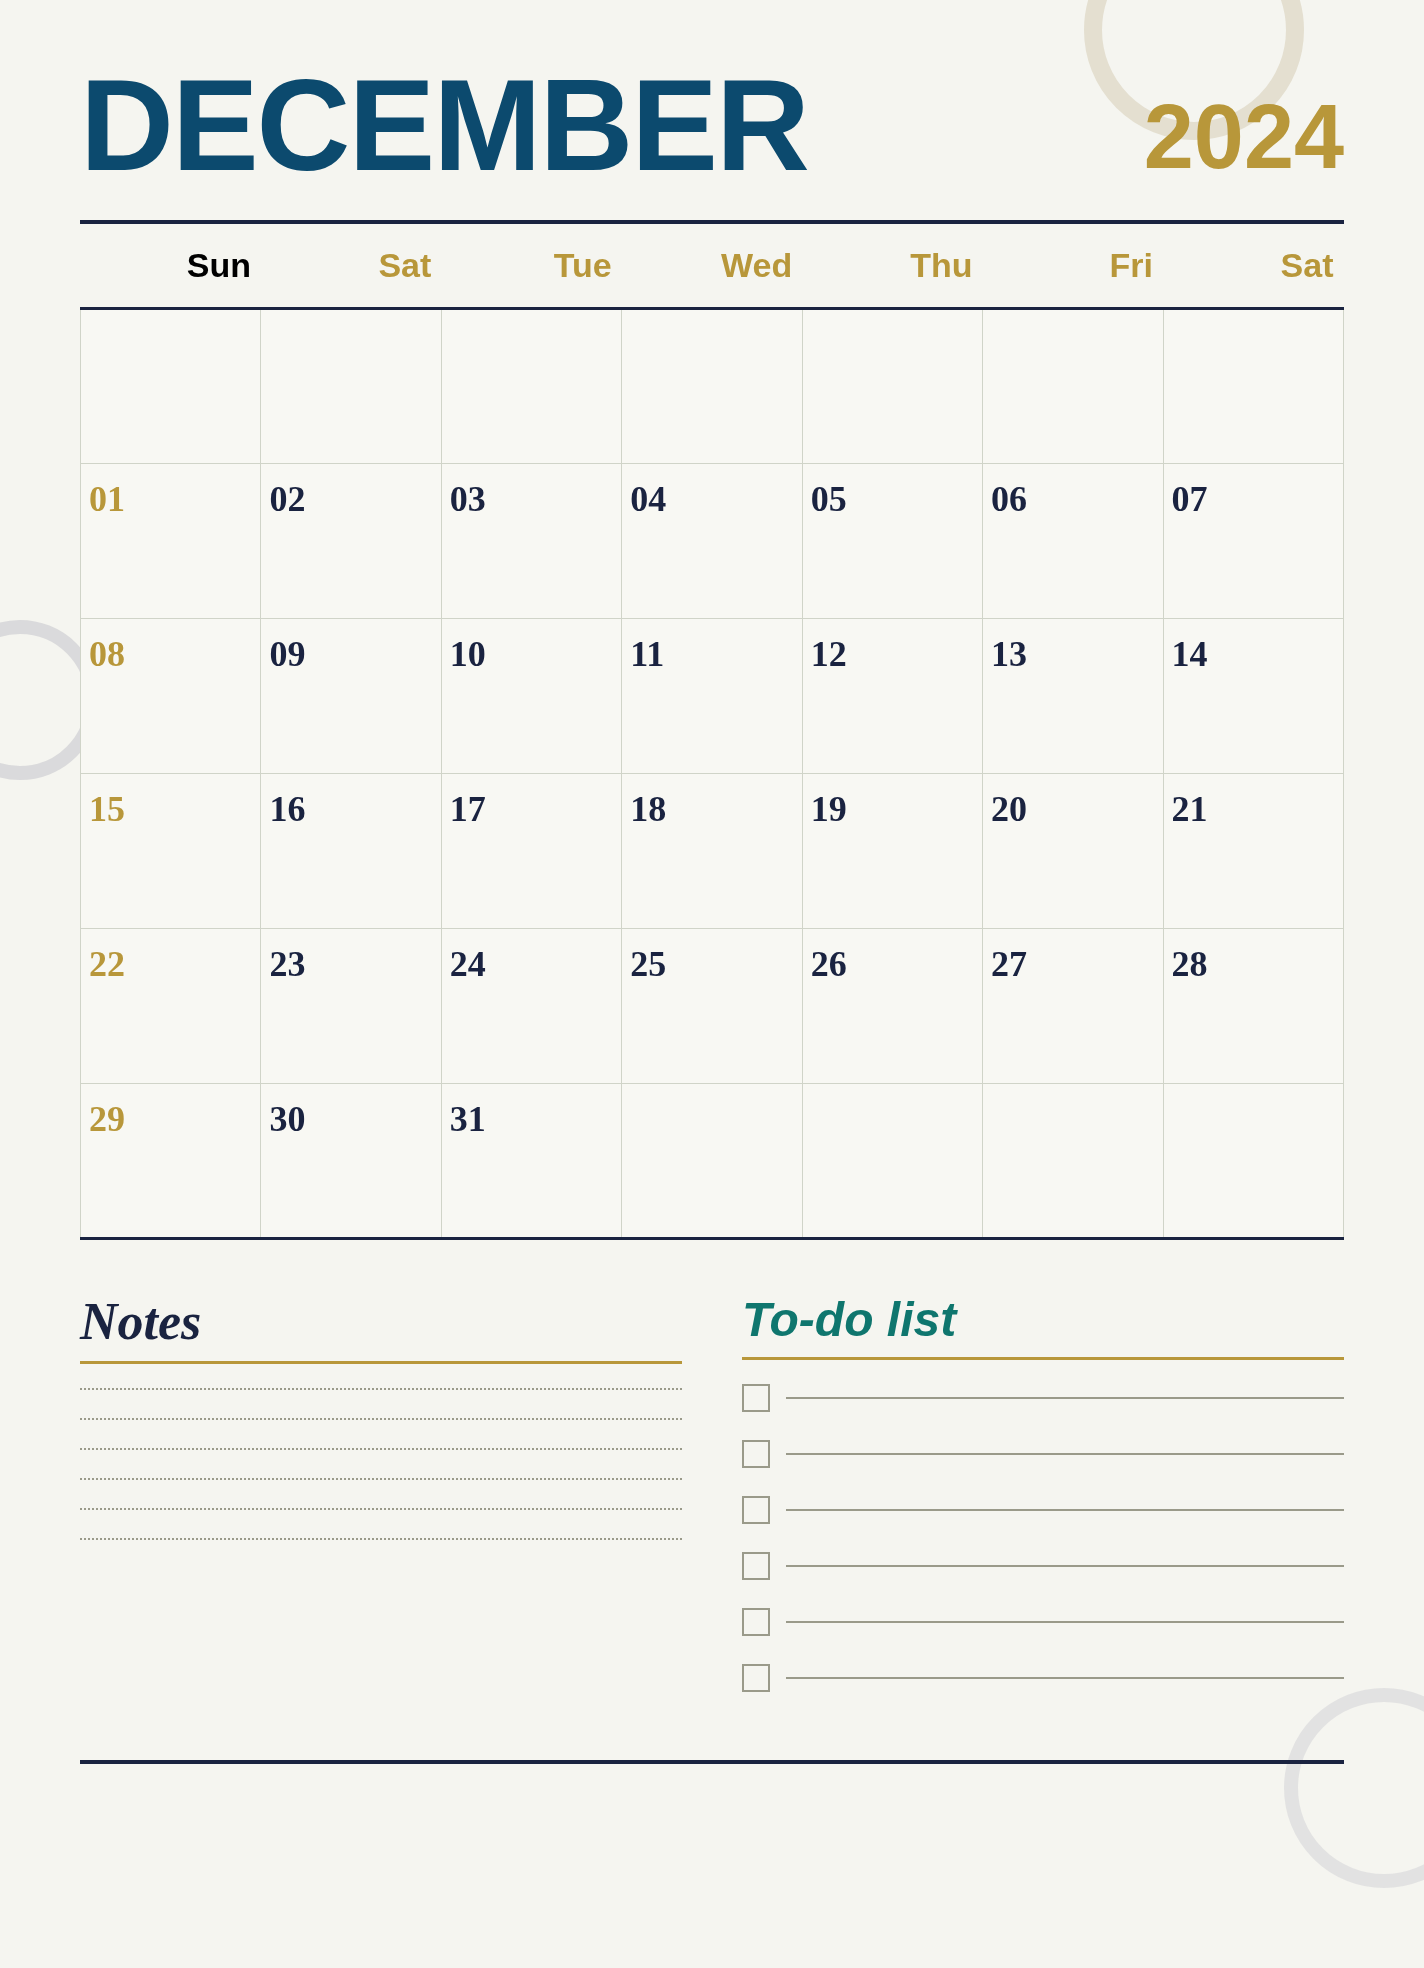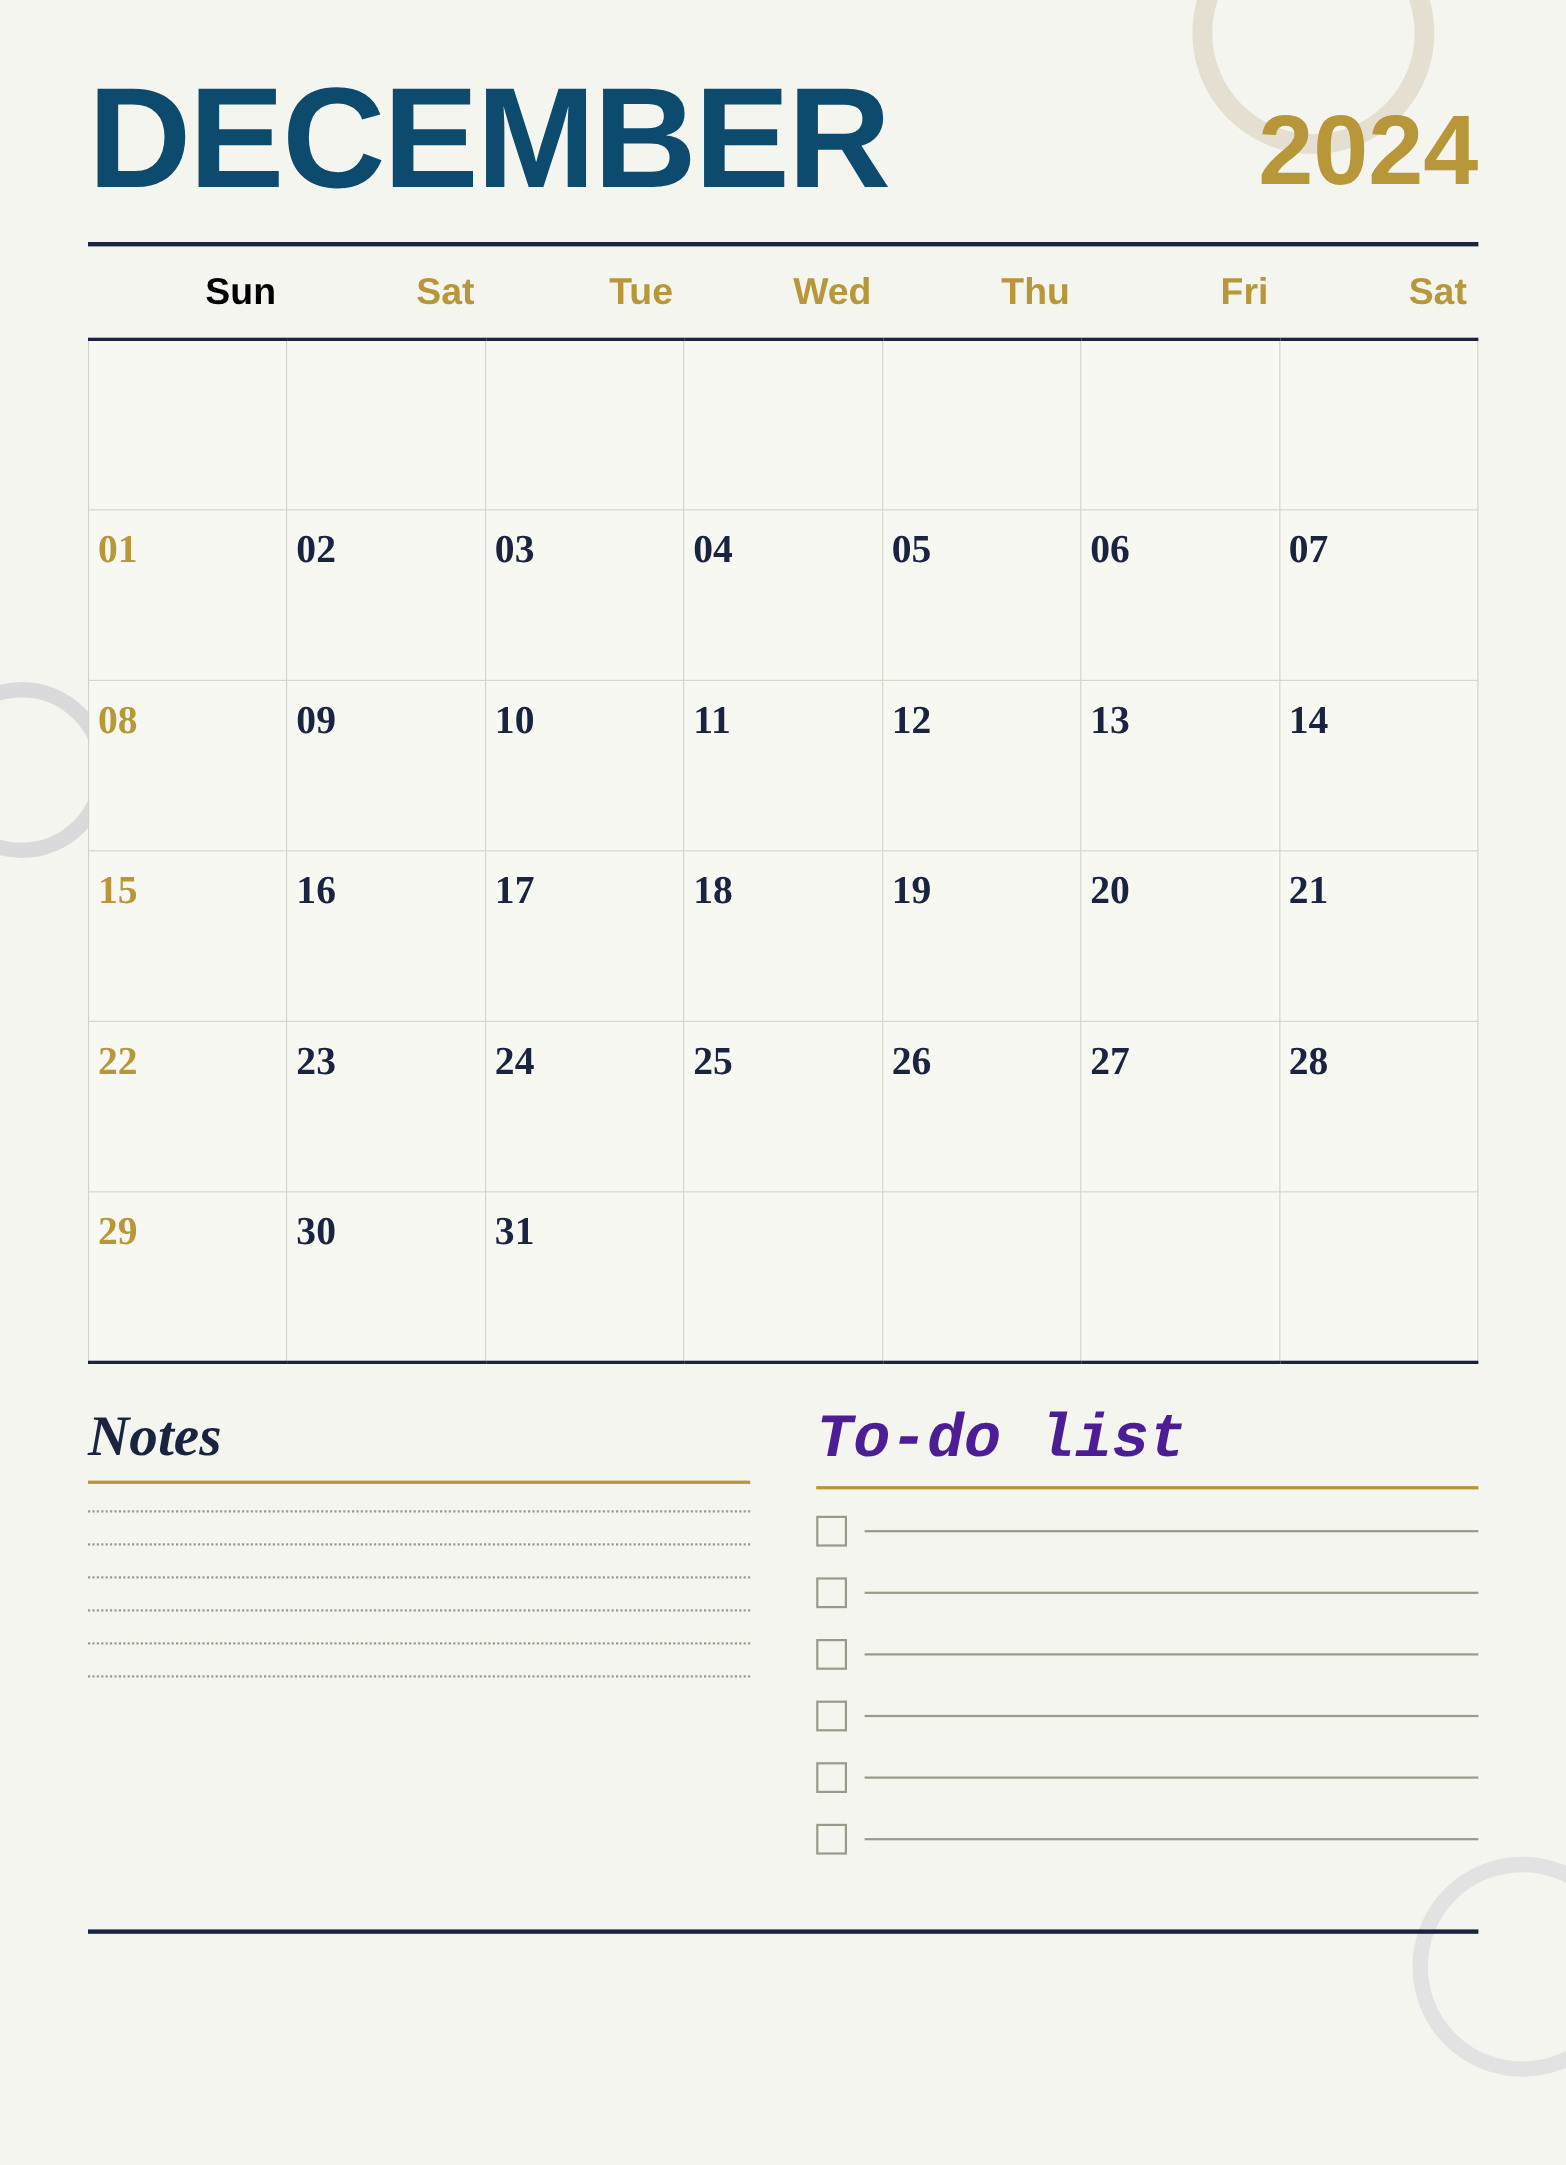--- a/index.html
+++ b/index.html
@@ -139,21 +139,21 @@
     }
 
     .calendar-table tbody tr:last-child td {
       border-bottom: 3px solid #1a2340;
     }
 
     
     .bottom-section {
       display: flex;
       gap: 60px;
-      margin-top: 37px;
+      margin-top: 52px;
     }
 
     .notes-section {
       flex: 1;
     }
 
     .notes-title {
       font-size: 52px;
       font-style: italic;
       font-weight: 700;
@@ -172,26 +172,26 @@
       border-bottom: 2px dotted #9a9a8a;
       margin-bottom: 28px;
       height: 2px;
     }
 
     .todo-section {
       flex: 1;
     }
 
     .todo-title {
-      font-size: 56px;
+      font-size: 48px;
       font-style: italic;
       font-weight: 700;
-      color: #4c1d95;
+      color: #0f766e;
       margin-bottom: 10px;
-      font-family: Liberation Mono, monospace;
+      font-family: Liberation Sans, sans-serif;
     }
 
     .todo-divider {
       height: 3px;
       background: #b8973a;
       margin-bottom: 24px;
     }
 
     .todo-item {
       display: flex;

